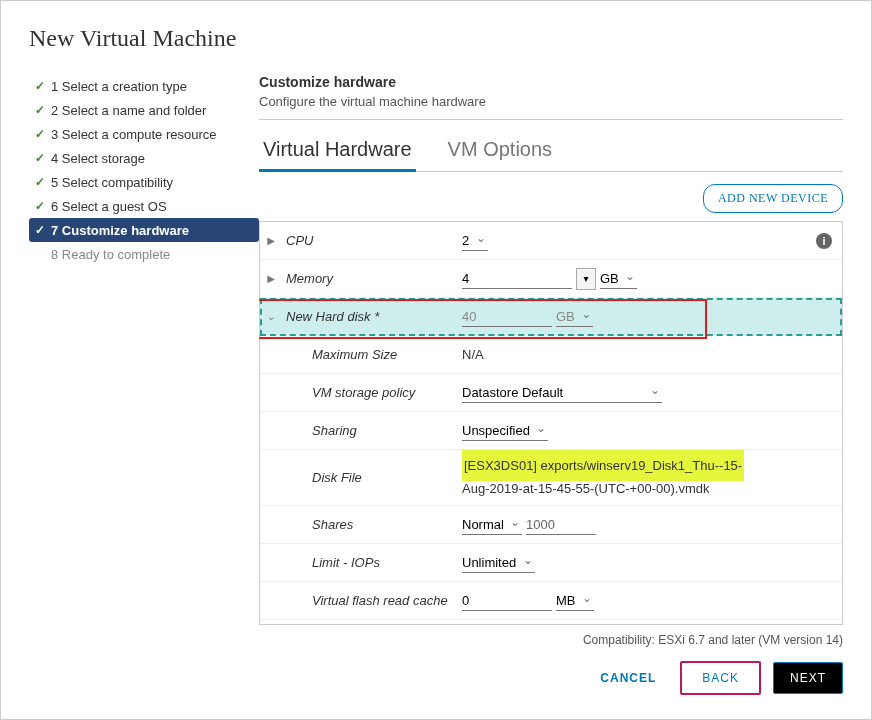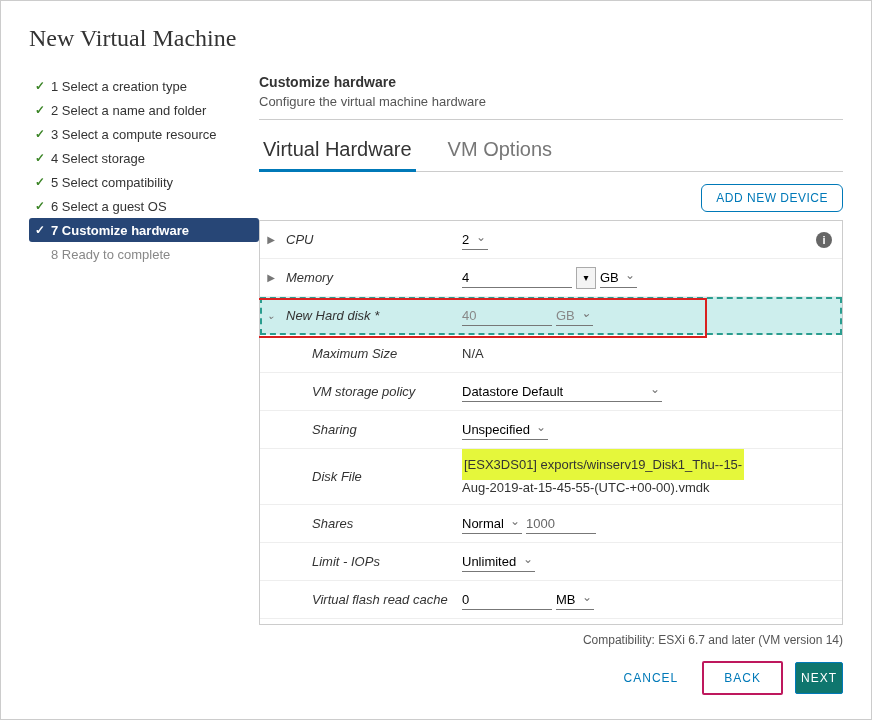--- a/index.html
+++ b/index.html
@@ -76,21 +76,22 @@
   .tab.active { color: #333; border-bottom-color: #0079b8; }
   .add-row { display:flex; justify-content:flex-end; margin-bottom:8px; }
   .add-btn {
     border: 1px solid #0079b8;
     color: #0079b8;
     background: #fff;
     font-size: 12px;
     padding: 6px 14px;
     letter-spacing: 0.5px;
     cursor: pointer;
-    border-radius: 6px;
+    border-radius: 12px;
+    font-family: Liberation Serif, serif;
   }
   .panel {
     border: 1px solid #ccc;
     flex: 1;
     overflow-y: scroll;
     font-size: 13px;
   }
   .row {
     display: flex;
     align-items: center;
@@ -161,23 +162,23 @@
   .panel-container { position:relative; flex:1; display:flex; overflow:hidden; }
   .highlight-yellow { background:#e5f73b; padding:8px 2px; }
   .muted { color:#666; }
   .footer {
     margin-top: 14px;
     display:flex;
     justify-content:flex-end;
     align-items:center;
     gap: 12px;
   }
-  .btn-text { color:#0079b8; font-size:12px; letter-spacing:1px; background:none; border:none; cursor:pointer; padding:8px 12px; }
+  .btn-text { color:#0079b8; font-size:12px; letter-spacing:1px; background:none; border:none; cursor:pointer; padding:8px 12px;font-weight:bold; }
   .btn-outline { color:#0079b8; font-size:12px; letter-spacing:1px; background:#fff; border:2px solid #be185d; cursor:pointer; padding:8px 20px; border-radius:2px; }
-  .btn-primary { color:#fff; font-size:12px; letter-spacing:1px; background:#0f766e; border:1px solid #0079b8; cursor:pointer; padding:8px 5px; border-radius:2px;text-align:right; }
+  .btn-primary { color:#fff; font-size:12px; letter-spacing:1px; background:#000000; border:1px solid #0079b8; cursor:pointer; padding:8px 16px; border-radius:2px;text-align:right; }
   .compat { text-align:right; font-size:12px; color:#555; margin-top:8px; }
 </style>
 </head>
 <body>
 
 <div class="title">New Virtual Machine</div>
 
 <div class="main">
   <div class="sidebar" id="steps">
       <div class="step">

